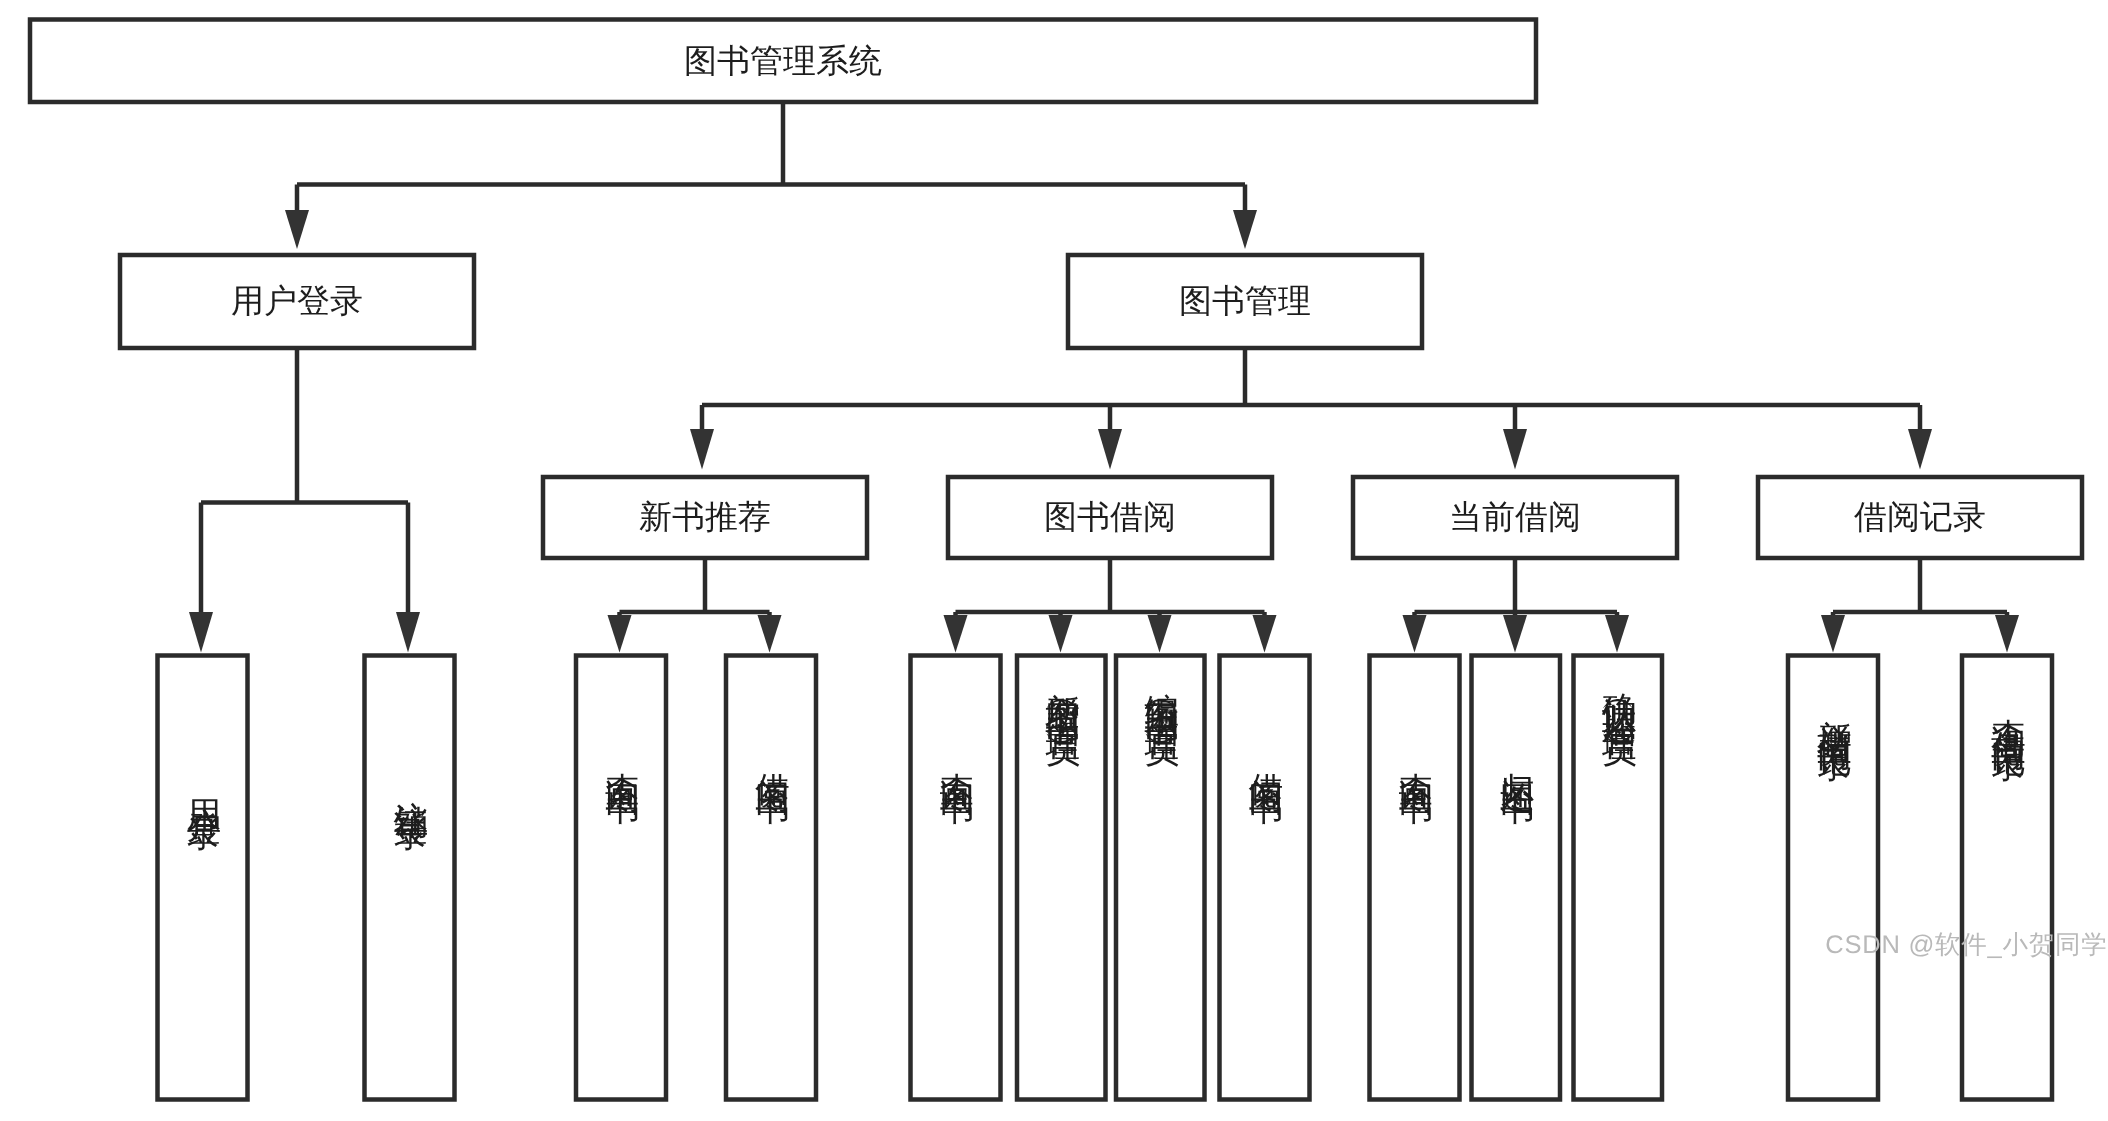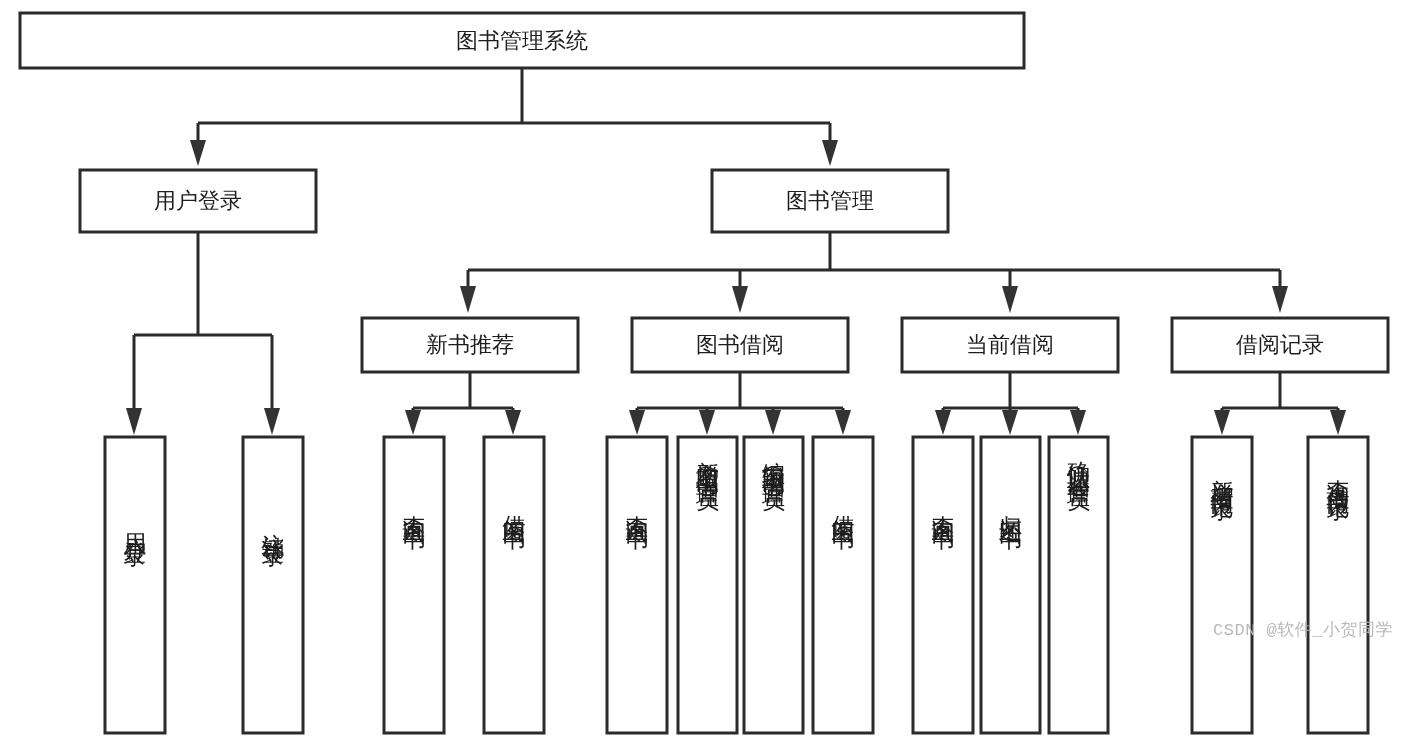--- a/index.html
+++ b/index.html
@@ -61,23 +61,23 @@
     text-orientation: upright;
     font-family: "DejaVu Sans", "Liberation Sans", sans-serif;
     font-size: 23px;
     line-height: 1;
     letter-spacing: 4px;
     color: #1d1d1d;
     white-space: nowrap;
   }
   .watermark {
     position: absolute;
-    right: 12px;
+    right: 0;
     bottom: 4px;
-    font-family: Liberation Mono, monospace;
+    font-family: Liberation Sans, sans-serif;
     font-size: 17px;
     color: #b9b9b9;
     letter-spacing: 0.5px;
     white-space: nowrap;
   }
 </style>
 </head>
 <body>
 
 <div id="diagram-root">

